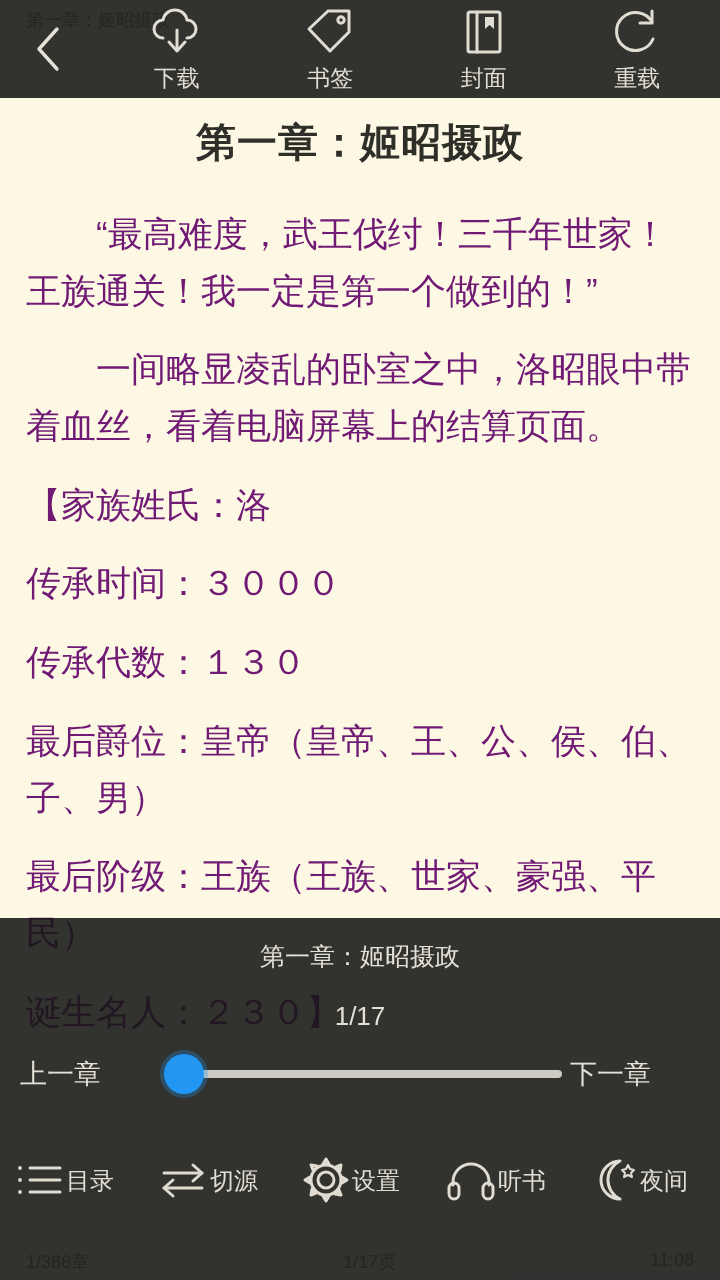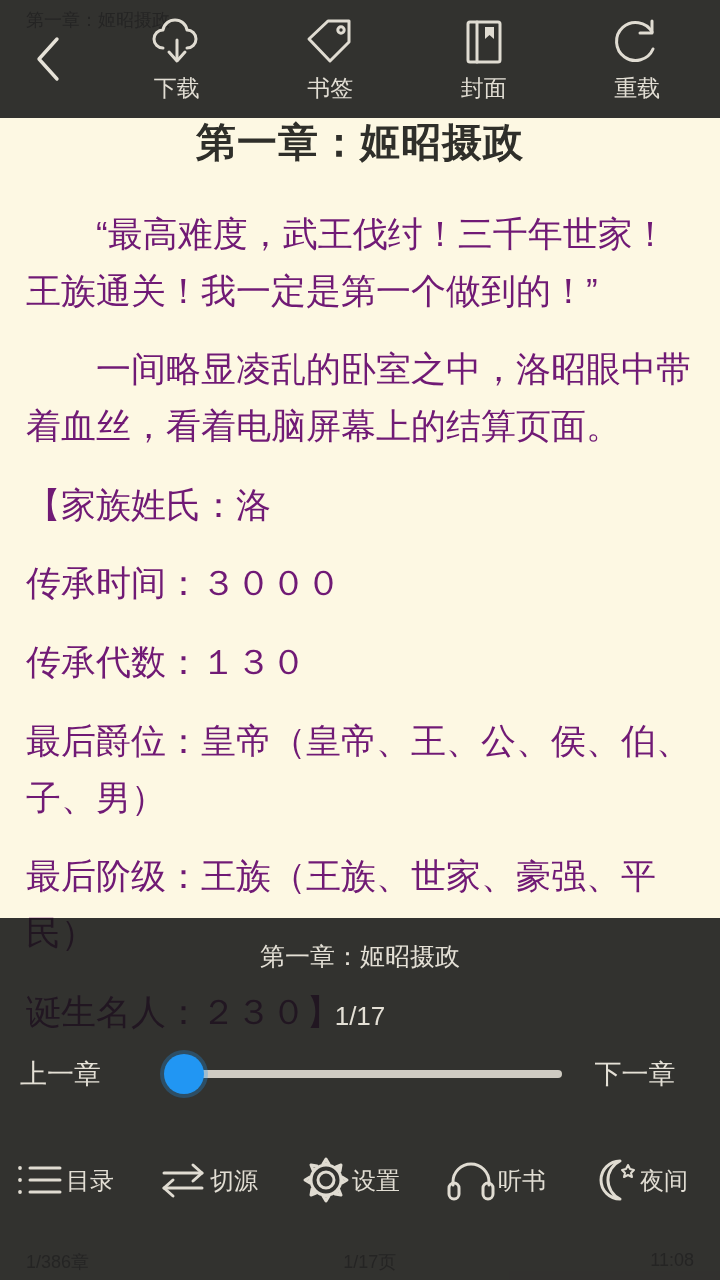--- a/index.html
+++ b/index.html
@@ -44,21 +44,21 @@
   .status-bottom {
     position:absolute; bottom:6px; left:0; right:0;
     display:flex; justify-content:space-between;
     padding:0 26px;
     font-size:18px; color:#8c8c86;
     z-index:1;
   }
 
   
   .top-bar {
-    position:absolute; top:0; left:0; width:720px; height:118px;
+    position:absolute; top:0; left:0; width:720px; height:98px;
     background:rgba(22,22,22,0.88);
     display:flex; align-items:center;
     z-index:5;
   }
   .back-btn {
     width:100px; height:118px;
     display:flex; align-items:center; justify-content:center;
   }
   .back-btn svg { display:block; }
   .top-actions {
@@ -86,21 +86,21 @@
   .bp-page {
     text-align:center; color:#e4e0d6; font-size:26px;
     margin-top:28px;
   }
   .seek-row {
     display:flex; align-items:center; margin-top:22px; padding:0 20px;font-family:Liberation Mono, monospace;
   }
   .seek-label {
     color:#e4e0d6; font-size:27px; width:130px;
   }
-  .seek-label.right { text-align:center; }
+  .seek-label.right { text-align:left; }
   .seek-wrap {
     flex:1; position:relative; height:40px; display:flex; align-items:center;
   }
   .seek-track {
     position:absolute; left:34px; right:8px; height:8px;
     background:#cfcbc2; border-radius:4px;
   }
   .seek-thumb {
     position:absolute; left:14px;
     width:40px; height:40px; border-radius:50%;

